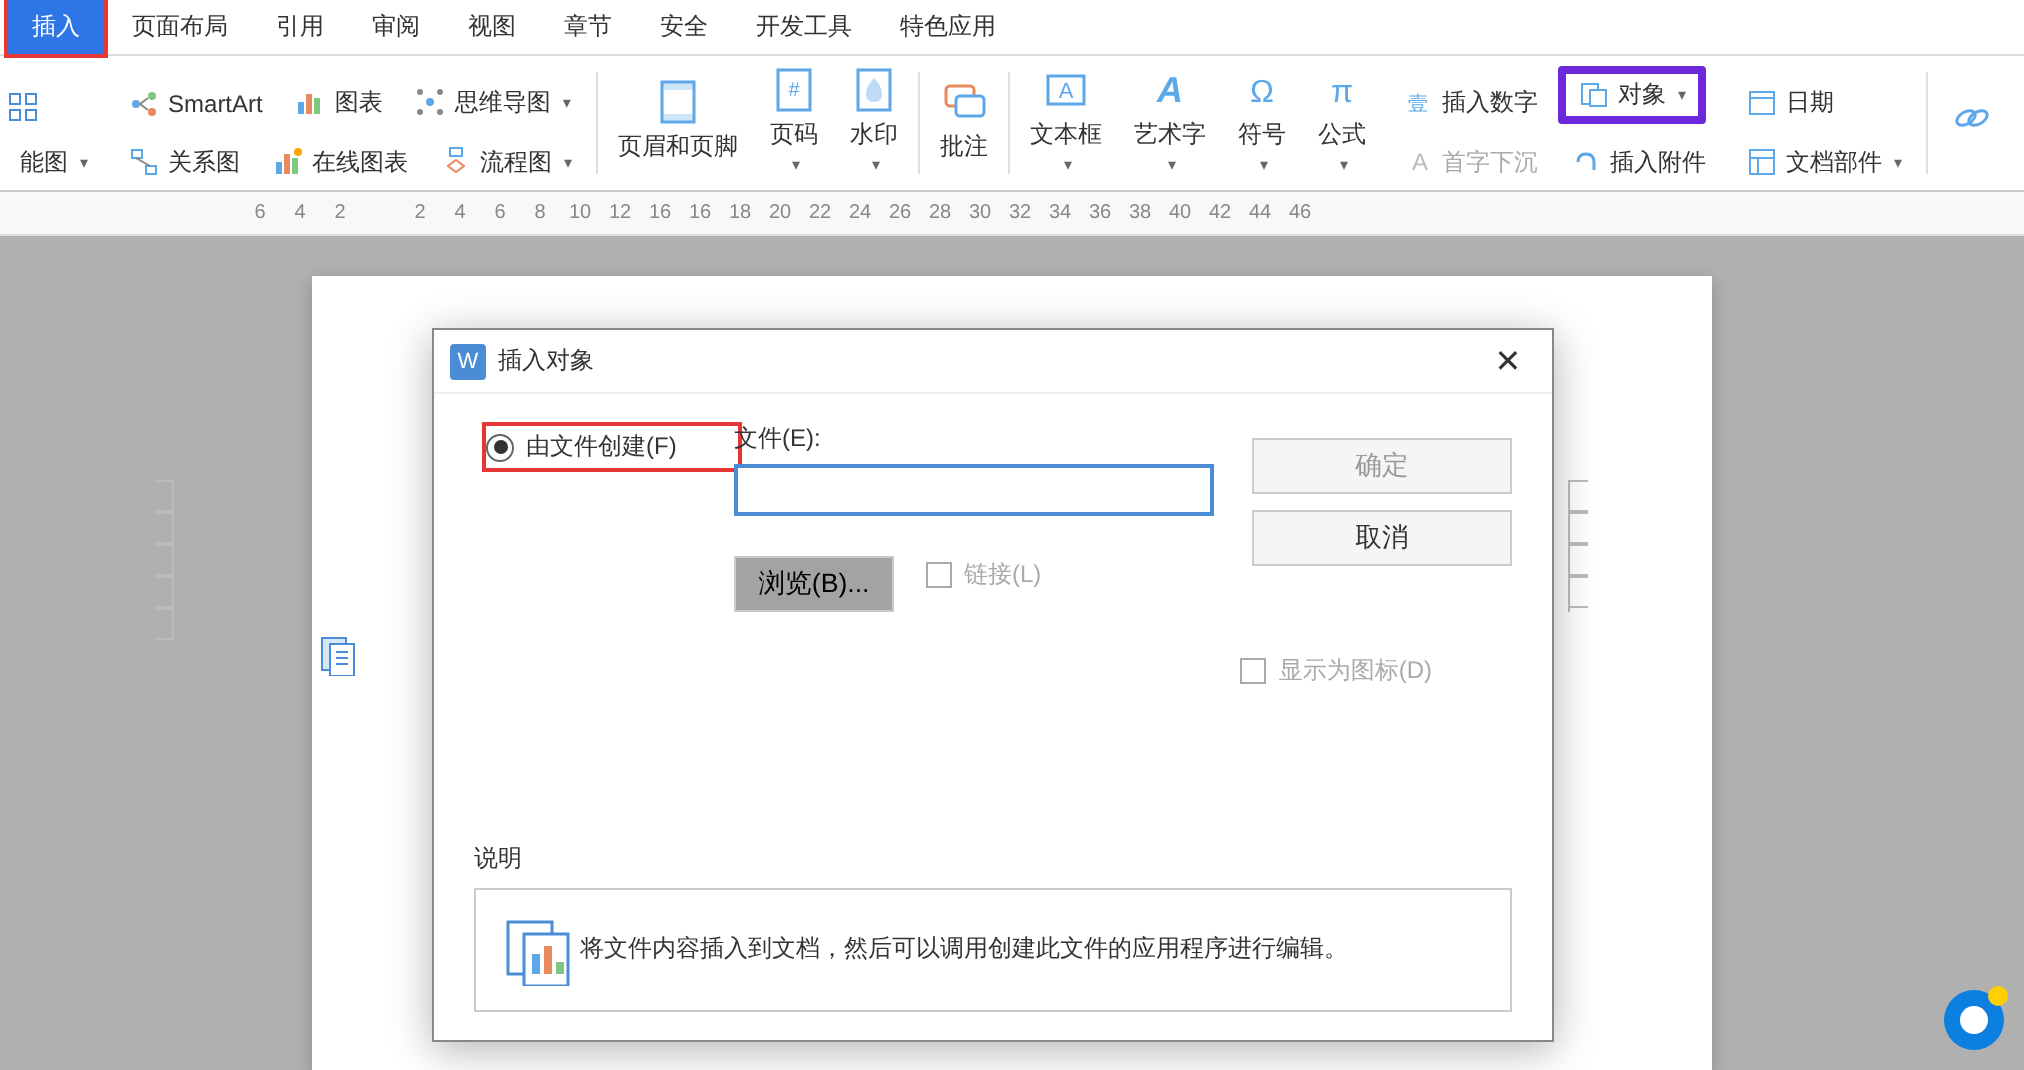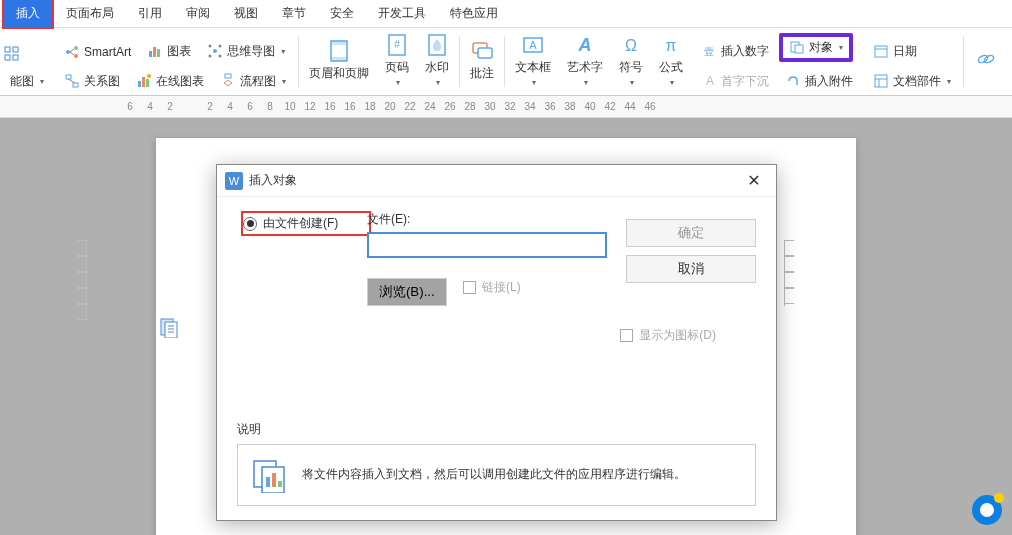--- a/index.html
+++ b/index.html
@@ -42,21 +42,21 @@
     .file-input { width: 240px; height: 26px; border: 2px solid #4a8cd6; padding: 2px 6px; outline: none; }
     .browse-btn { width: 80px; height: 28px; border: 1px solid #ccc; background: #a3a3a3; cursor: pointer; margin-top: 10px; }
     .checkbox-row { display: flex; align-items: center; gap: 6px; color: #aaa; }
     .checkbox { width: 13px; height: 13px; border: 1px solid #aaa; }
     .right-btns { position: absolute; right: 20px; top: 22px; display: flex; flex-direction: column; gap: 8px; align-items: center; }
     .dlg-btn { width: 130px; height: 28px; border: 1px solid #ccc; background: #f5f5f5; cursor: pointer; color: #999; }
     .dlg-btn.active { color: #333; }
     .show-icon-chk { position: absolute; right: 60px; top: 130px; }
     .desc-section { position: absolute; bottom: 14px; left: 20px; right: 20px; }
     .desc-label { margin-bottom: 6px; display: block; }
-    .desc-box { border: 1px solid #ccc; padding: 12px; display: flex; gap: 12px; align-items: center; min-height: 60px; }
+    .desc-box { border: 1px solid #ccc; padding: 12px; display: flex; align-items: center; min-height: 60px; }
     .desc-icon { width: 40px; height: 36px; }
     .desc-text { line-height: 1.6; flex: 1; }
     
     .watermark { position: absolute; right: 10px; bottom: 10px; display: flex; align-items: center; gap: 6px; }
     .watermark-circ { width: 30px; height: 30px; border-radius: 50%; background: #0d7fe0; display: flex; align-items: center; justify-content: center; position: relative; }
     .watermark-circ::before { content:''; width: 10px; height: 10px; background: #ffd000; border-radius: 50%; position: absolute; top: -2px; right: -2px;}
     .watermark-inner { width: 14px; height: 14px; background: #fff; border-radius: 50%; }
     .watermark-text1 { font-size: 16px; font-weight: bold; color: #222; }
     .watermark-text2 { font-size: 10px; color: #666; }
     

